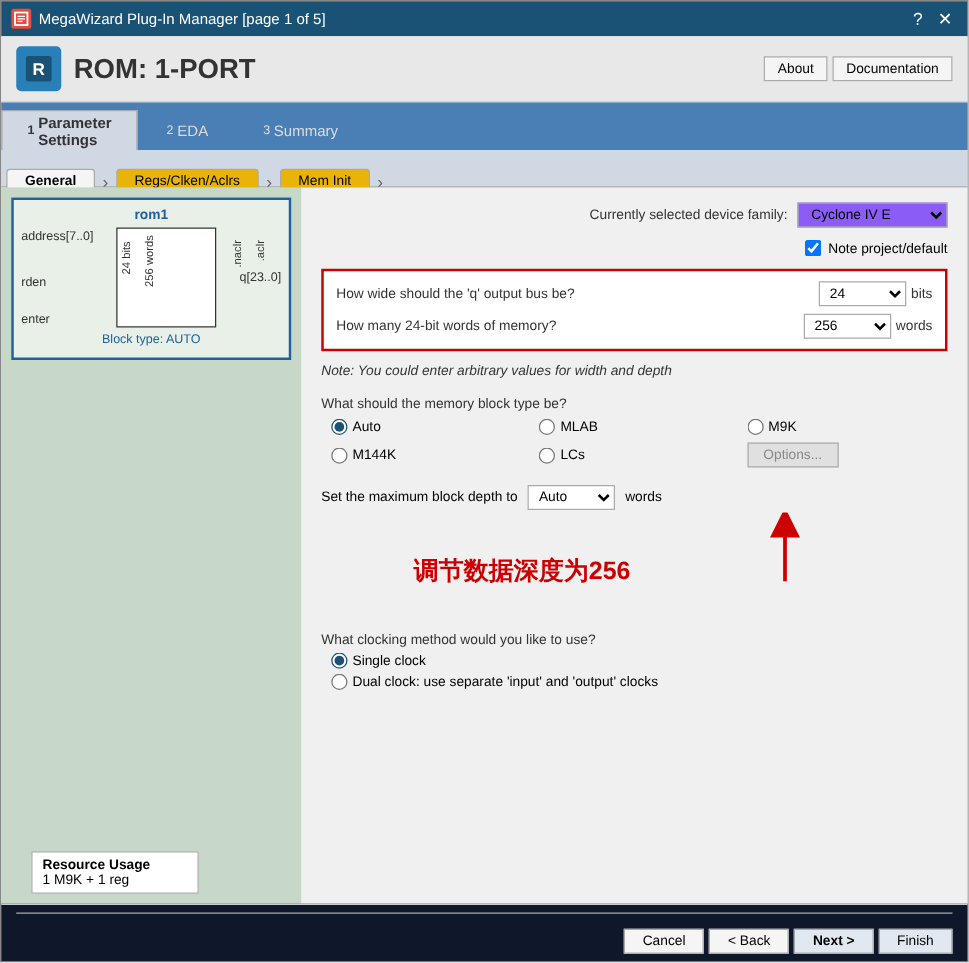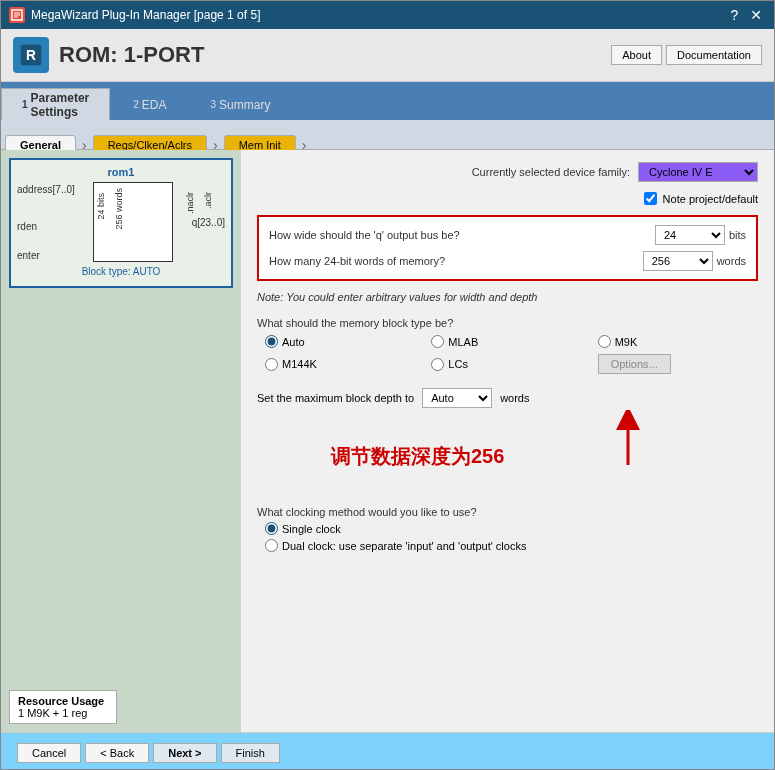--- a/index.html
+++ b/index.html
@@ -334,33 +334,34 @@
       margin-left: 8px;
     }
     .annotation-text {
       color: #cc0000;
       font-size: 20px;
       font-weight: bold;
       margin-top: 10px;
       margin-left: 20px;
     }
     .bottom-bar {
-      background: #7dd3fc;
+      background: #0f172a;
       border-top: 1px solid #ccc;
       padding: 6px 12px;
       display: flex;
-      flex-direction: row;
+      flex-direction: column;
       gap: 4px;
     }
     .resource-box {
       border: 1px solid #aaa;
       padding: 4px 8px;
       background: white;
-      width: 108px;
-      font-size: 11px;
+      width: 134px;
+      font-size: 11px;
+      margin-left: 16px;
     }
     .footer-buttons {
       display: flex;
       justify-content: flex-end;
       gap: 4px;
       margin-top: 4px;
     }
     .footer-btn {
       padding: 3px 14px;
       background: #f5f5f5;

